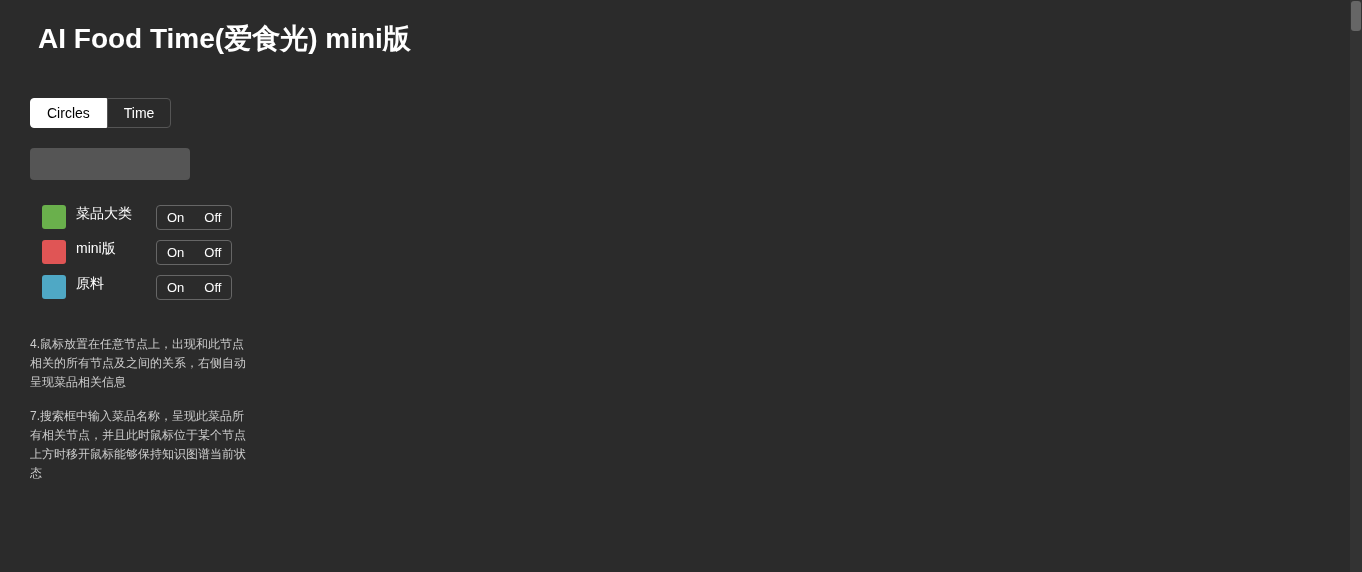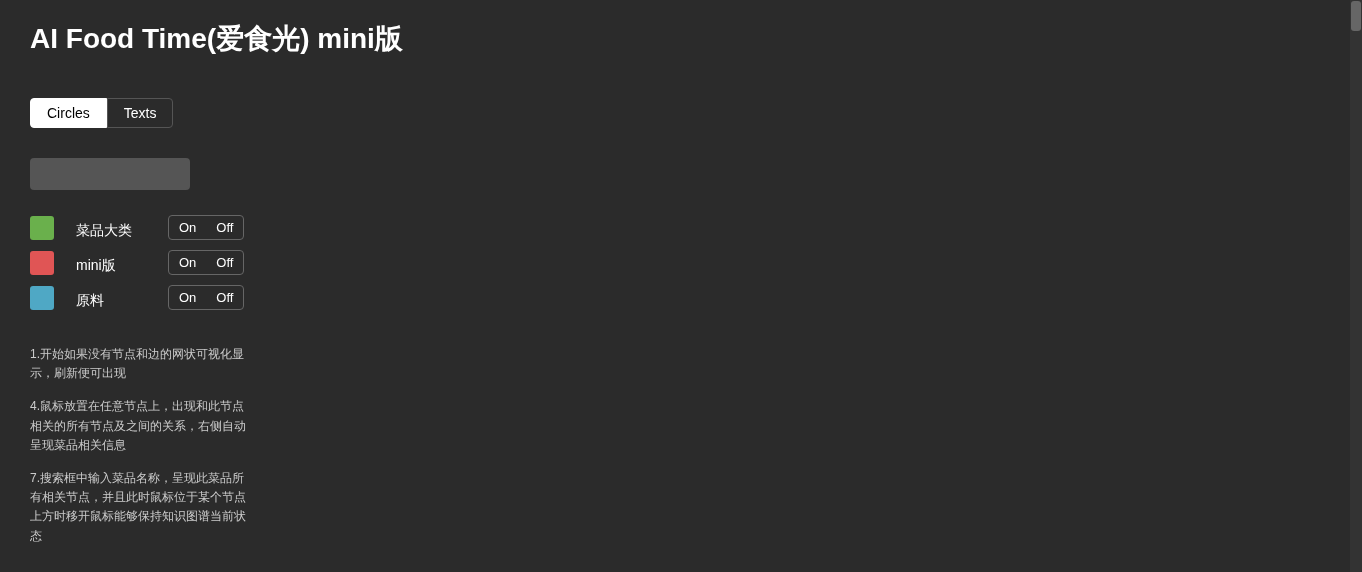--- a/index.html
+++ b/index.html
@@ -16,26 +16,27 @@
       min-height: 572px;
       position: relative;
       overflow-x: hidden;
     }
 
     .app-title {
       font-size: 28px;
       font-weight: bold;
       padding: 20px 30px 40px 30px;
       color: #ffffff;
+      margin-left: 8px;
     }
 
     .tabs-container {
       display: flex;
       padding: 0 30px;
-      margin-bottom: 20px;
+      margin-bottom: 10px;
     }
 
     .tab {
       padding: 6px 16px;
       cursor: pointer;
       font-size: 14px;
       border: 1px solid #555;
       background: transparent;
       color: #ffffff;
     }
@@ -73,23 +74,24 @@
     .search-input::placeholder {
       color: #888;
     }
 
     .legend-section {
       padding: 5px 30px 15px 30px;
     }
 
     .legend-item {
       display: flex;
-      align-items: flex-end;
+      align-items: flex-start;
       margin-bottom: 10px;
-      gap: 22px;
+      gap: 10px;
+      margin-left: 12px;
     }
 
     .legend-color-box {
       width: 24px;
       height: 24px;
       border-radius: 3px;
       flex-shrink: 0;
     }
 
     .legend-label {
@@ -170,21 +172,21 @@
 <div>
 
   <div class="scrollbar">
     <div class="scrollbar-thumb"></div>
   </div>
 
   <h1 class="app-title">AI Food Time(爱食光) mini版</h1>
 
   <div class="tabs-container">
     <button class="tab active">Circles</button>
-    <button class="tab">Texts</button>
+    <button class="tab">Time</button>
   </div>
 
   <div class="search-bar-container">
     <input type="text" class="search-input" placeholder="" style="">
   </div>
 
   <div class="legend-section">
 
     <div class="legend-item">
       <div class="legend-color-box" style="background-color: #6ab04c;"></div>
@@ -209,18 +211,17 @@
       <span class="legend-label">原料</span>
       <div class="toggle-group">
         <button class="toggle-btn toggle-on">On</button>
         <button class="toggle-btn toggle-off">Off</button>
       </div>
     </div>
 
   </div>
 
   <div class="helper-section">
-    <div class="helper-item">1.开始如果没有节点和边的网状可视化显示，刷新便可出现</div>
     <div class="helper-item">4.鼠标放置在任意节点上，出现和此节点相关的所有节点及之间的关系，右侧自动呈现菜品相关信息</div>
     <div class="helper-item">7.搜索框中输入菜品名称，呈现此菜品所有相关节点，并且此时鼠标位于某个节点上方时移开鼠标能够保持知识图谱当前状态</div>
   </div>
 
 </div>
 
 </body></html>

